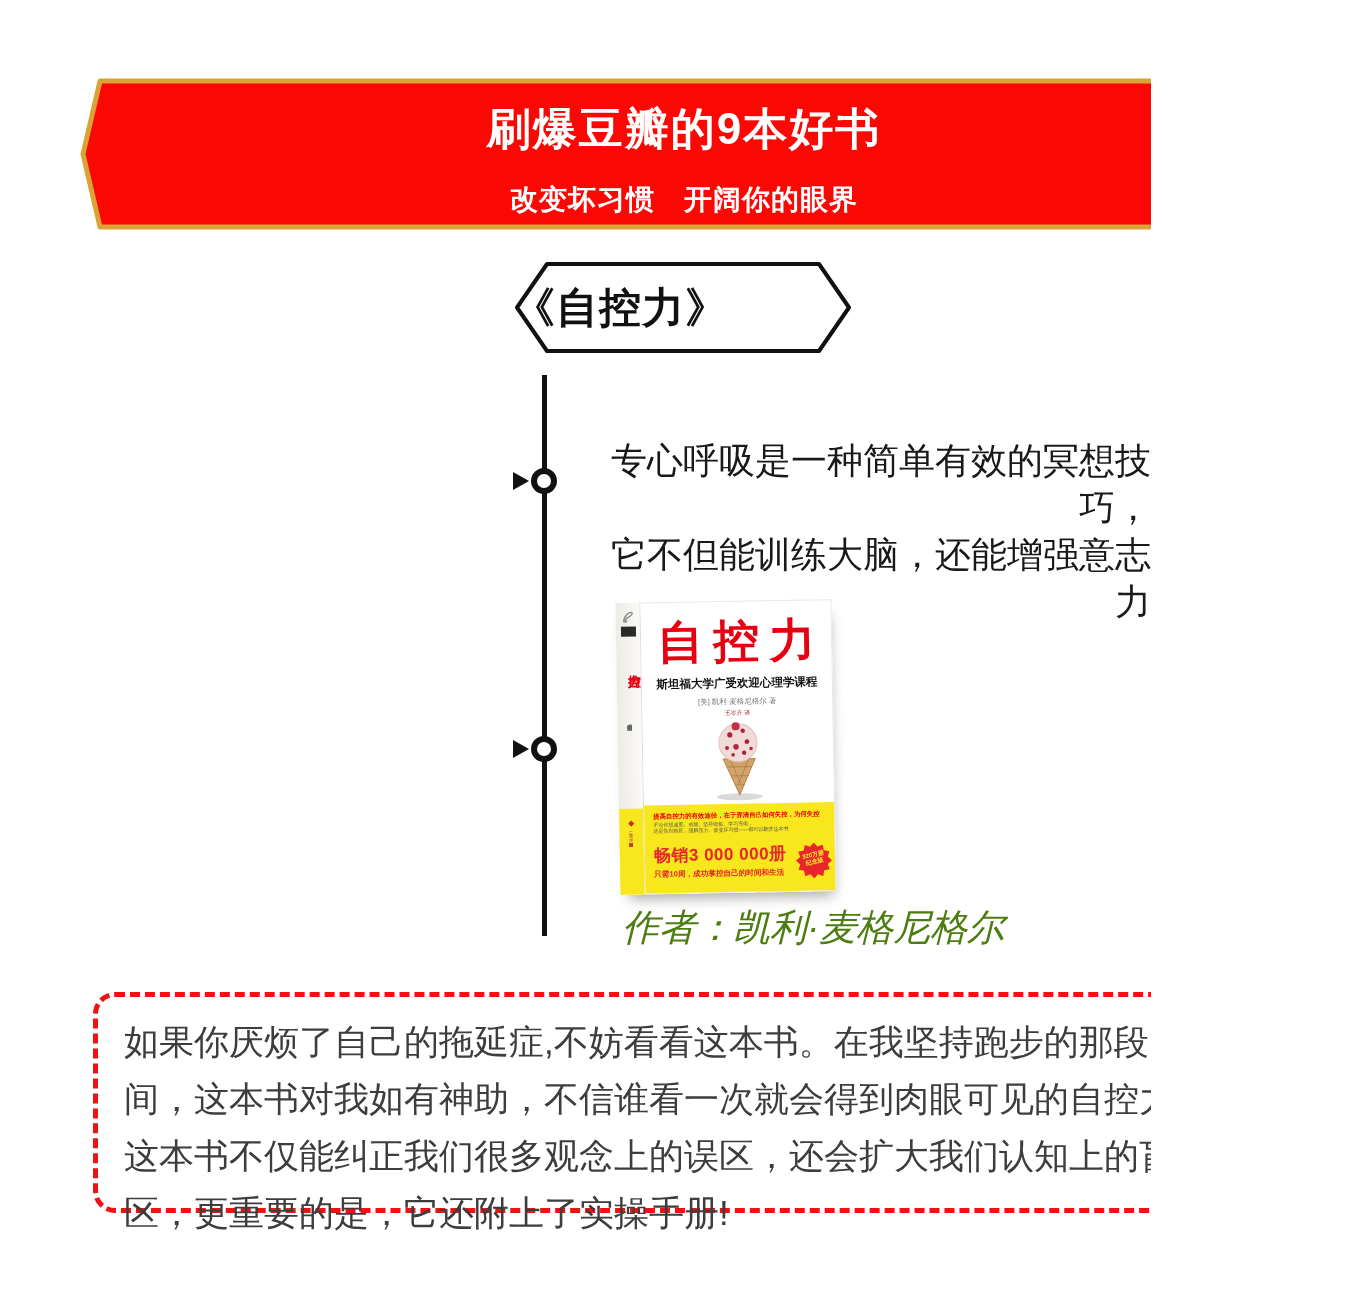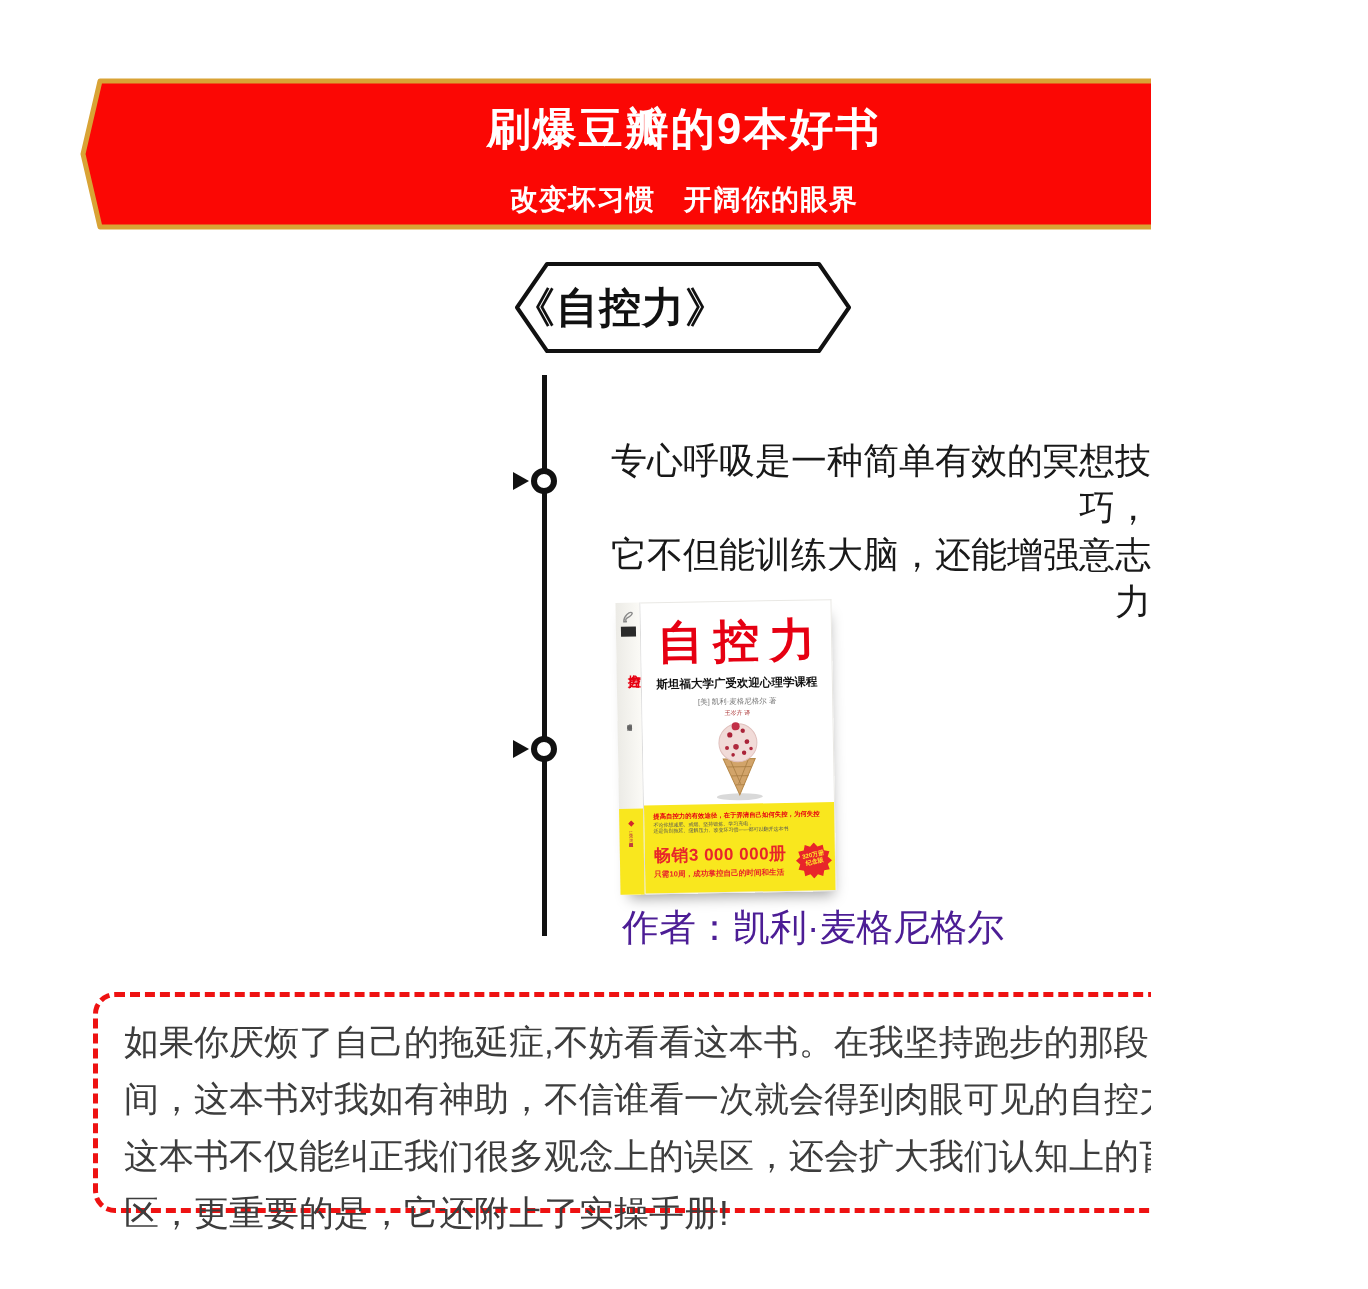--- a/index.html
+++ b/index.html
@@ -62,21 +62,21 @@
         transform-origin:0 0;width:156%;white-space:nowrap;}
   .band-small{font-size:10px;color:#555;line-height:12px;transform:scale(.5);
         transform-origin:0 0;width:200%;margin-top:-4px;}
   .band-sales{font-size:17px;font-weight:800;color:#e8252a;margin-top:-2px;letter-spacing:0.5px;}
   .band-tag{font-size:10px;font-weight:700;color:#e8252a;transform:scale(.76);
         transform-origin:0 0;width:132%;white-space:nowrap;margin-top:2px;}
   .seal{position:absolute;right:3px;bottom:12px;width:36px;height:36px;}
   .seal-label{position:absolute;left:0;top:9px;width:36px;text-align:center;font-size:6px;
         line-height:7px;font-weight:700;color:#ffe92a;transform:rotate(-12deg);}
 
-  .author-caption{position:absolute;left:622px;top:903px;font-size:37px;color:#4c1d95;}
+  .author-caption{position:absolute;left:622px;top:903px;font-size:37px;color:#4d7c0f;font-style:italic;}
 
   
   .review-box{position:absolute;left:93px;top:992px;width:1190px;height:221px;
         box-sizing:border-box;border:5px dashed #ee1212;border-radius:22px;}
   .review-text{position:absolute;left:26px;right:26px;top:16px;font-size:35px;
         line-height:57px;color:#3d3d3d;}
 </style>
 </head>
 <body>
 

